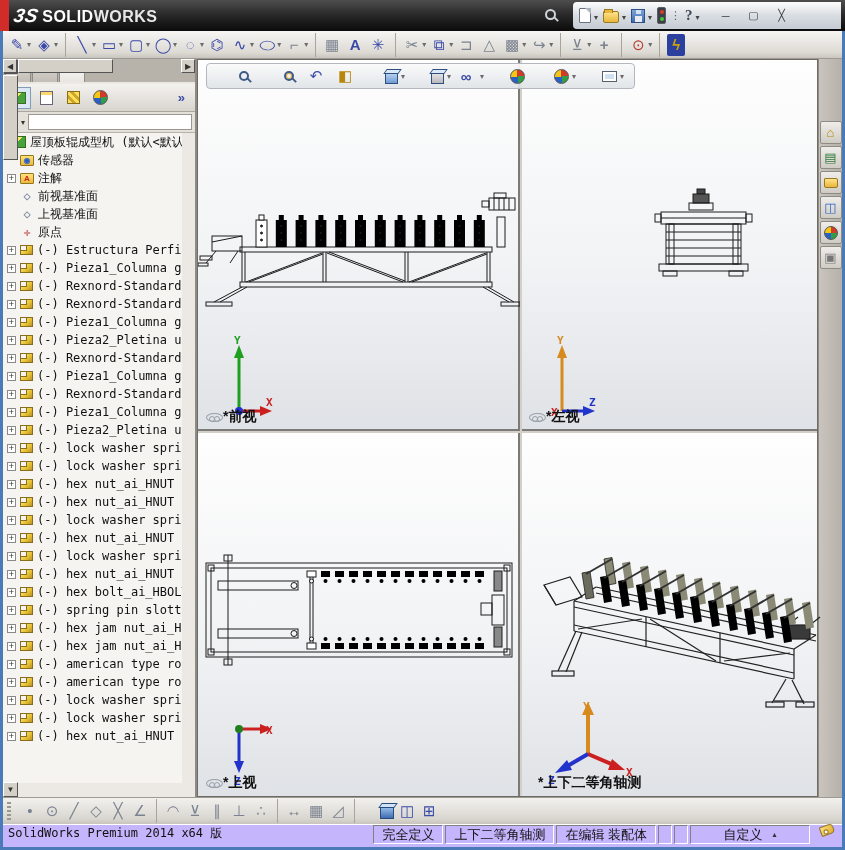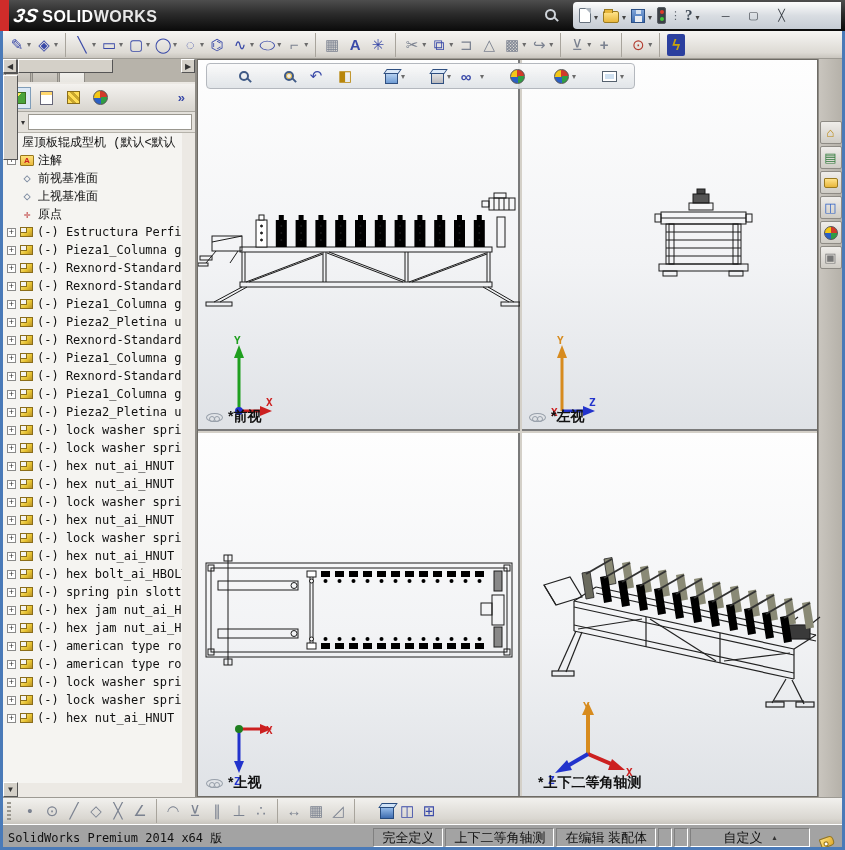--- a/index.html
+++ b/index.html
@@ -75,21 +75,21 @@
   #filter-dd { font-size:8px; color:#333; }
   #filter-input { flex:1; height:16px; border:1px solid #9a978f; background:#fff; font-size:11px; }
 
   
   #tree { position:absolute; left:0; top:74px; width:179px; bottom:14px; background:#f5f4f1; overflow:hidden; font-family:"DejaVu Sans Mono",monospace; }
   .tree-row { height:18px; display:flex; align-items:center; gap:4px; padding-left:4px; white-space:nowrap; }
   .tree-row .exp { width:9px; height:9px; border:1px solid #8a8a8a; background:#fff; font-size:9px; line-height:7px; text-align:center; color:#333; visibility:hidden; flex:none; font-family:"Liberation Sans",sans-serif; }
   .tree-row .exp.exp-on { visibility:visible; }
   .ticon { flex:none; display:inline-block; }
   .tlabel { font-size:12px; color:#111; }
-  #tree-root-row { padding-left:0;font-family:Liberation Mono, monospace; }
+  #tree-root-row { padding-left:8px; }
   .icon-root-asm { width:15px; height:12px; background:linear-gradient(135deg,#ffe95e 45%,#49a33c 45%); border:1px solid #2f6e1e; }
   .tfolder { width:14px; height:11px; background:linear-gradient(180deg,#ffe27a,#e9b93e); border:1px solid #96761c; border-radius:1px; position:relative; font-size:8px; line-height:10px; text-align:center; font-weight:bold; font-family:"Liberation Sans",sans-serif; }
   .icon-history::after { content:"◷"; color:#2b5fc4; }
   .icon-sensor::after { content:"◉"; color:#2b5fc4; }
   .icon-anno::after { content:"A"; color:#c22; }
   .icon-plane { width:14px; text-align:center; color:#7c8aa0; font-size:12px; }
   .icon-plane::after { content:"◇"; }
   .icon-origin { width:14px; text-align:center; color:#b33; font-size:11px; font-weight:bold; }
   .icon-origin::after { content:"✛"; }
   .icon-part { width:13px; height:10px; background:linear-gradient(135deg,#fff0a0,#e6c12f 60%,#b8922a); border:1px solid #8a6d1a; position:relative; }
@@ -103,21 +103,21 @@
   #tree-hsb .left { left:0; } #tree-hsb .right { right:0; left:auto; }
   #tree-hsb .thumb { position:absolute; left:15px; top:0; width:95px; height:14px; background:#d4d0c8; border:1px solid #fff; border-right-color:#555; border-bottom-color:#555; }
 
   
   #gfx { position:absolute; left:197px; top:59px; width:621px; height:738px; border:1px solid #6e6b65; }
   .viewport { position:absolute; background:linear-gradient(180deg,#fefefe 0%,#f2f3f5 55%,#dfe2e6 100%); }
   #vp-front { left:0; top:0; width:322px; height:371px; border-right:2px solid #7a7a7a; border-bottom:2px solid #7a7a7a; }
   #vp-left  { left:324px; top:0; right:0; height:371px; border-bottom:2px solid #7a7a7a; }
   #vp-top   { left:0; top:373px; width:322px; bottom:0; border-right:2px solid #7a7a7a; }
   #vp-iso   { left:324px; top:373px; right:0; bottom:0; }
-  .vp-label { position:absolute; font-size:14px; font-weight:bold; color:#111; display:flex; align-items:center; gap:5px; z-index:5; }
+  .vp-label { position:absolute; font-size:14px; font-weight:bold; color:#111; display:flex; align-items:center; z-index:5; }
   .view-oval { width:17px; height:9px; border:1px solid #98a0aa; border-radius:50%; position:relative; display:inline-block; }
   .view-oval::before, .view-oval::after { content:""; position:absolute; top:2px; width:4px; height:4px; border:1px solid #98a0aa; border-radius:50%; }
   .view-oval::before { left:2px; } .view-oval::after { right:2px; }
   svg text { font-family:"DejaVu Sans Mono",monospace; font-size:11px; font-weight:bold; }
   .machine { position:absolute; z-index:2; }
   .triad { position:absolute; z-index:3; }
 
   
   #headsup { position:absolute; left:8px; top:3px; height:26px; display:flex; align-items:center; gap:6px; padding:0 10px;
     background:linear-gradient(180deg,rgba(250,250,250,.95),rgba(222,226,230,.9)); border:1px solid #b4b8be; border-radius:4px; z-index:10; }
@@ -146,21 +146,21 @@
     background:conic-gradient(#d33a2a 0 25%, #2f9e44 25% 50%, #2b5fc4 50% 75%, #f3c716 75% 100%); }
 
   
   #bottombar { position:absolute; left:3px; right:3px; top:797px; height:27px;
     background:linear-gradient(180deg,#f2f1ee,#d9d6d0 80%,#c8c4bd); border-top:1px solid #9d9a93; display:flex; align-items:center; padding-left:4px; }
   .grip { width:4px; height:18px; margin-right:8px; background:repeating-linear-gradient(180deg,#9a978f 0 2px,transparent 2px 4px); }
   .bt-cube { width:14px; height:13px; background:linear-gradient(180deg,#9cc2ee,#3f6db0); border:1px solid #274b7e; position:relative; display:inline-block; margin-top:2px; }
   .bt-cube::before { content:""; position:absolute; left:-1px; top:-4px; width:14px; height:3px; background:#cfe2f6; border:1px solid #274b7e; transform:skewX(-35deg); }
 
   
-  #statusbar { position:absolute; left:3px; right:3px; top:824px; height:23px; background:#a3a3a3; border-top:1px solid #fff; display:flex; align-items:flex-end; font-size:13px; color:#111; }
+  #statusbar { position:absolute; left:3px; right:3px; top:824px; height:23px; background:#c4b5fd; border-top:1px solid #fff; display:flex; align-items:flex-start; font-size:13px; color:#111; }
   #status-left { font-family:"DejaVu Sans Mono",monospace; font-size:12px; padding-left:5px; flex:1; }
   .seg { border:1px solid; border-color:#808080 #fff #fff #808080; height:19px; display:flex; align-items:center; padding:0 8px; margin-right:2px; white-space:nowrap; }
   .seg.empty { width:14px; padding:0; }
   #seg-custom { width:120px; justify-content:center; gap:10px; }
   #seg-custom .dd-up { font-size:8px; color:#333; }
   .tag-icon { width:14px; height:10px; background:linear-gradient(135deg,#ffe27a,#e0a92c); border:1px solid #96761c; border-radius:1px 4px 4px 1px; position:relative; margin:0 8px; transform:rotate(-20deg); }
   .tag-icon::before { content:""; position:absolute; left:2px; top:3px; width:3px; height:3px; border-radius:50%; background:#fff; border:1px solid #96761c; }
 </style>
 </head>
 <body>
@@ -330,20 +330,25 @@
       <span id="filter-dd">▾</span>
       <input id="filter-input" value="" style="">
     </div>
     <div id="tree">
       <div class="tree-row" id="tree-root-row">
         <span class="ticon icon-root-asm"></span>
         <span class="tlabel">屋顶板辊成型机  (默认&lt;默认</span>
       </div>
       <div>
 
+          <div class="tree-row">
+            <span class="exp"></span>
+            <span class="ticon tfolder icon-sensor"></span>
+            <span class="tlabel">传感器</span>
+          </div>
           <div class="tree-row">
             <span class="exp exp-on">+</span>
             <span class="ticon tfolder icon-anno"></span>
             <span class="tlabel">注解</span>
           </div>
           <div class="tree-row">
             <span class="exp"></span>
             <span class="ticon icon-plane"></span>
             <span class="tlabel">前视基准面</span>
           </div>

